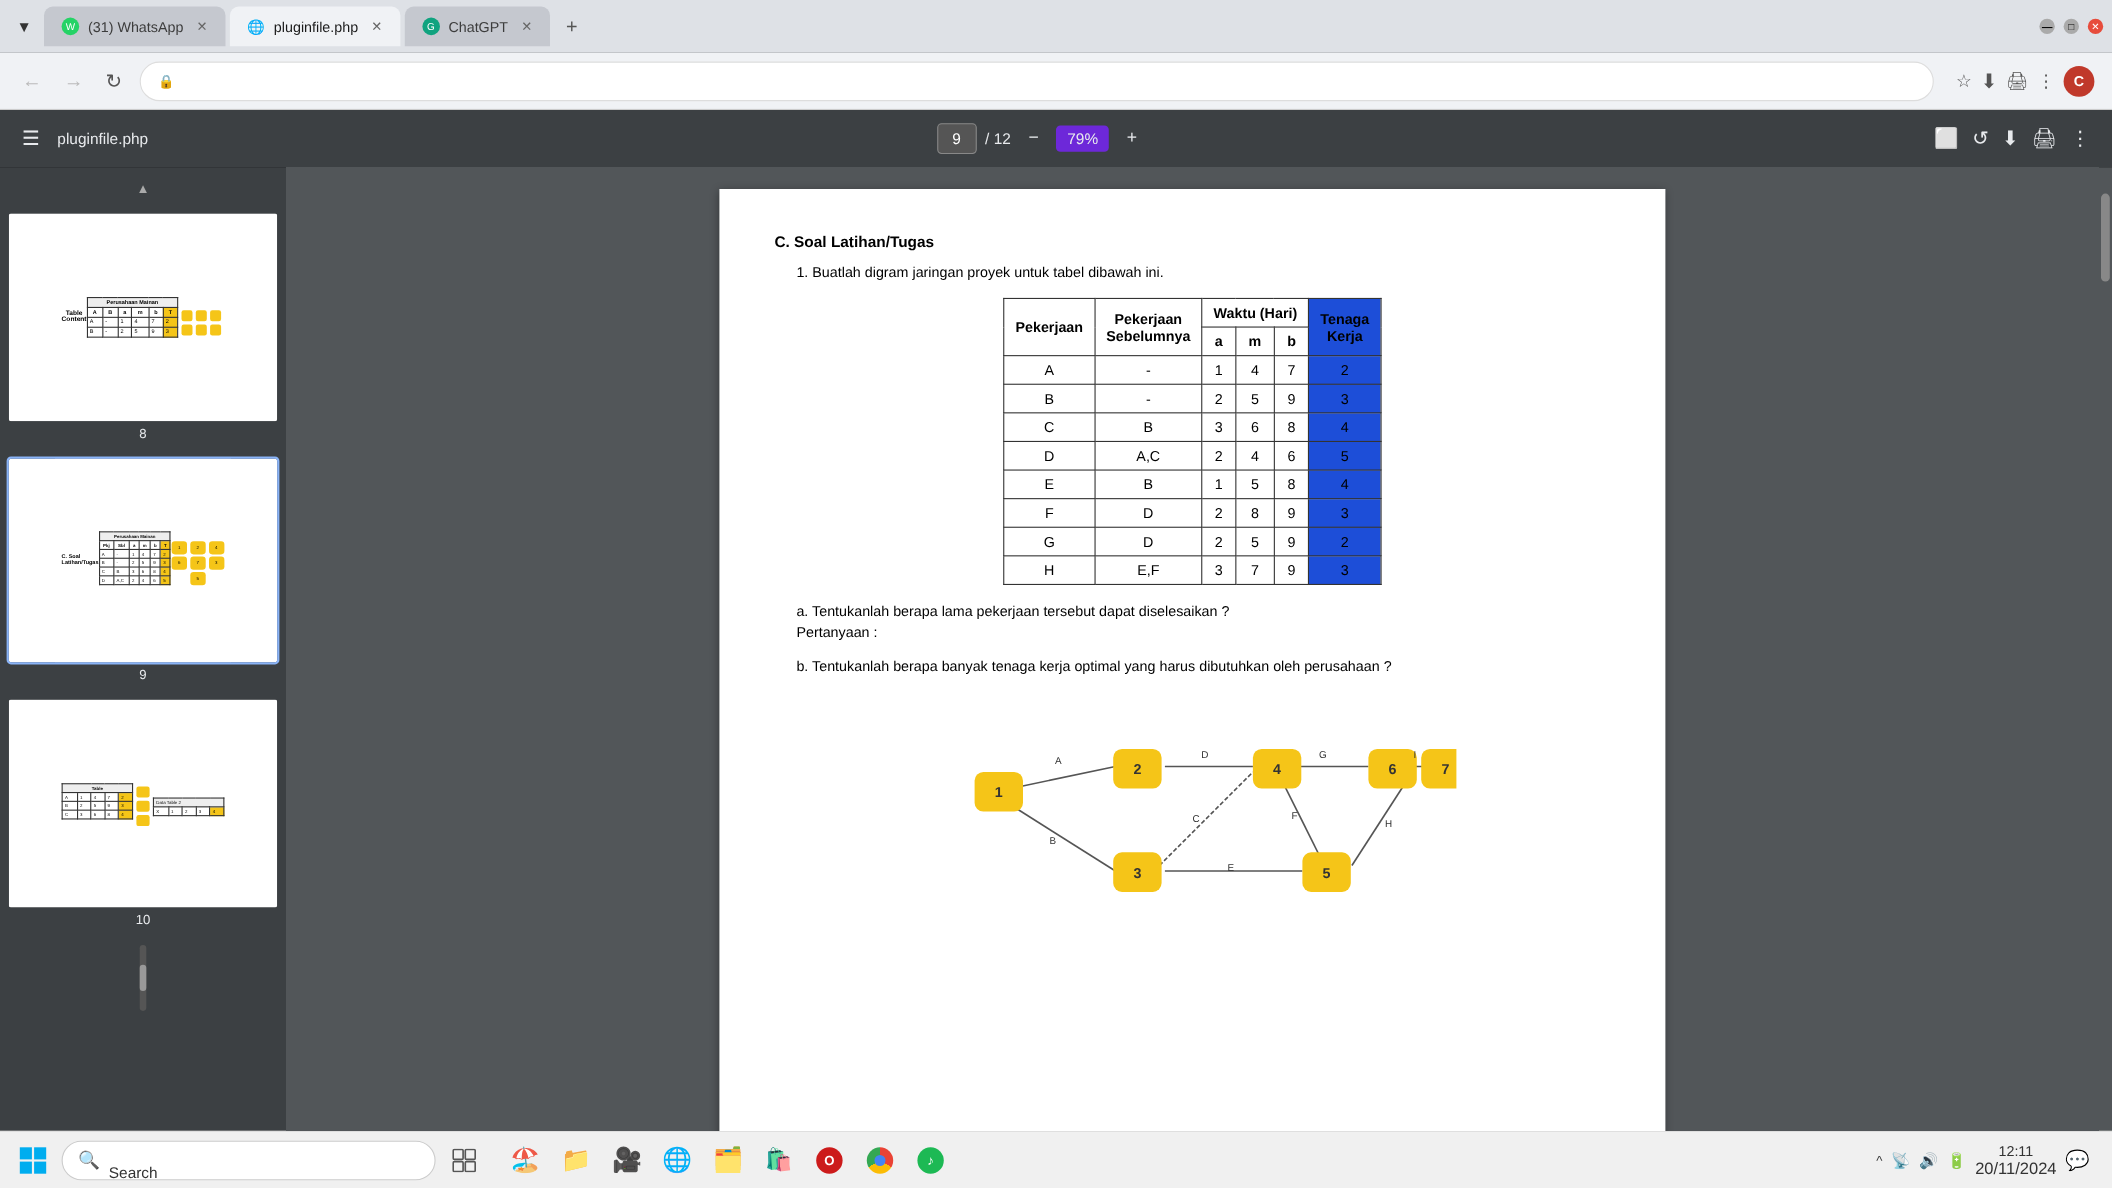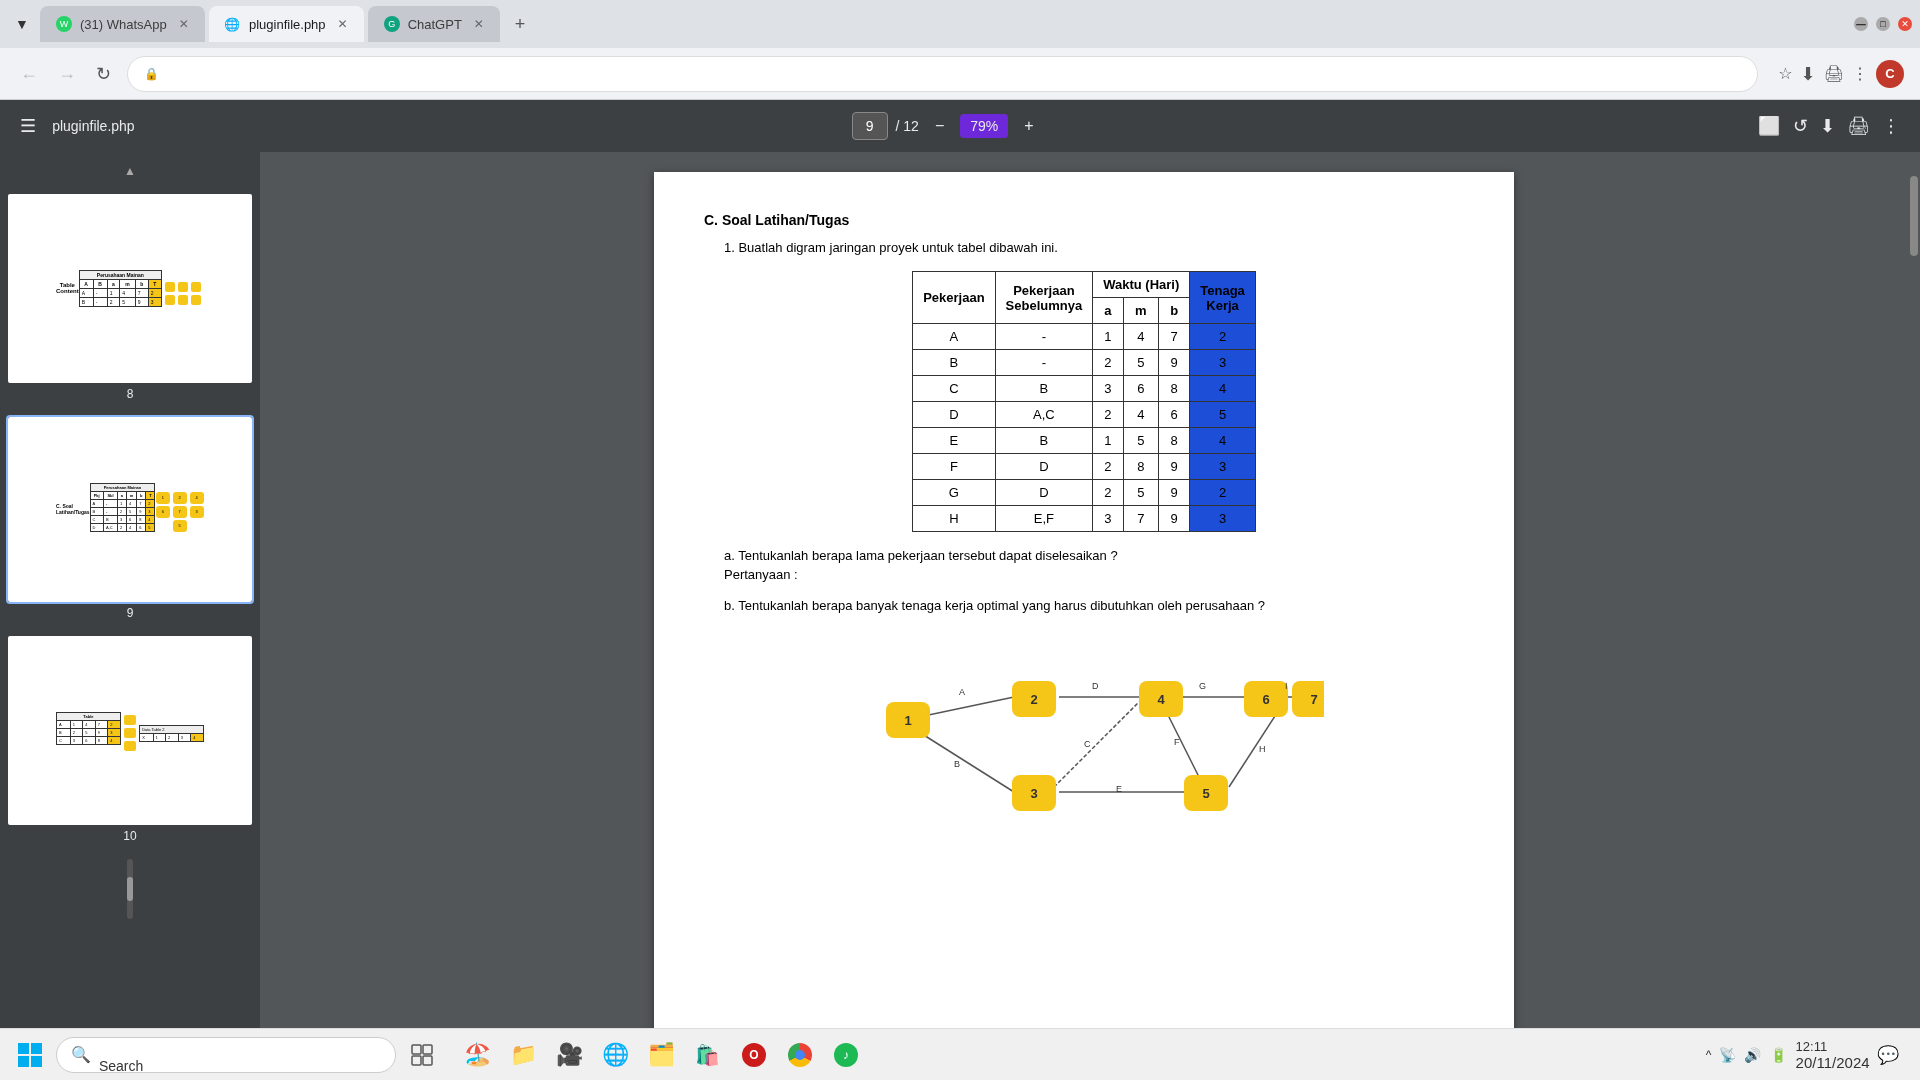--- a/index.html
+++ b/index.html
@@ -65,21 +65,21 @@
     .questions p { margin-bottom: 4px; }
 
     
     .taskbar { background: #f0f0f0; height: 52px; display: flex; align-items: center; padding: 0 8px; gap: 4px; border-top: 1px solid #ddd; flex-shrink: 0; }
     .taskbar-start { width: 44px; height: 44px; display: flex; align-items: center; justify-content: center; cursor: pointer; border-radius: 4px; }
     .taskbar-search { display: flex; align-items: center; background: white; border: 1px solid #ccc; border-radius: 20px; height: 36px; padding: 0 14px; gap: 8px; min-width: 340px; cursor: pointer; }
     .taskbar-icons { display: flex; align-items: center; gap: 2px; margin-left: 8px; }
     .taskbar-icon { width: 44px; height: 44px; display: flex; align-items: center; justify-content: center; cursor: pointer; border-radius: 4px; font-size: 22px; }
     .sys-tray { margin-left: auto; display: flex; align-items: center; gap: 8px; padding: 0 12px; font-size: 12px; color: #333; }
     .sys-tray-icons { display: flex; gap: 8px; align-items: center; }
-    .clock { text-align: left; }
+    .clock { text-align: center; }
     .clock-time { font-size: 13px; font-weight: 500; }
     .clock-date { font-size: 15px; }
 
     
     .sidebar::-webkit-scrollbar { width: 6px; }
     .sidebar::-webkit-scrollbar-thumb { background: #888; border-radius: 3px; }
 
     
     .mini-table { border-collapse: collapse; font-size: 3px; }
     .mini-table td, .mini-table th { border: 0.5px solid #333; padding: 1px 2px; }

